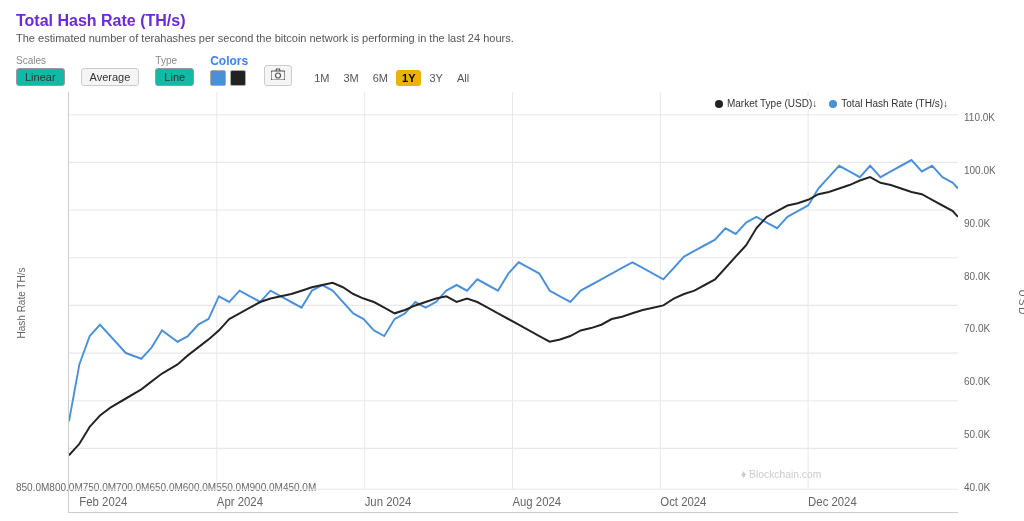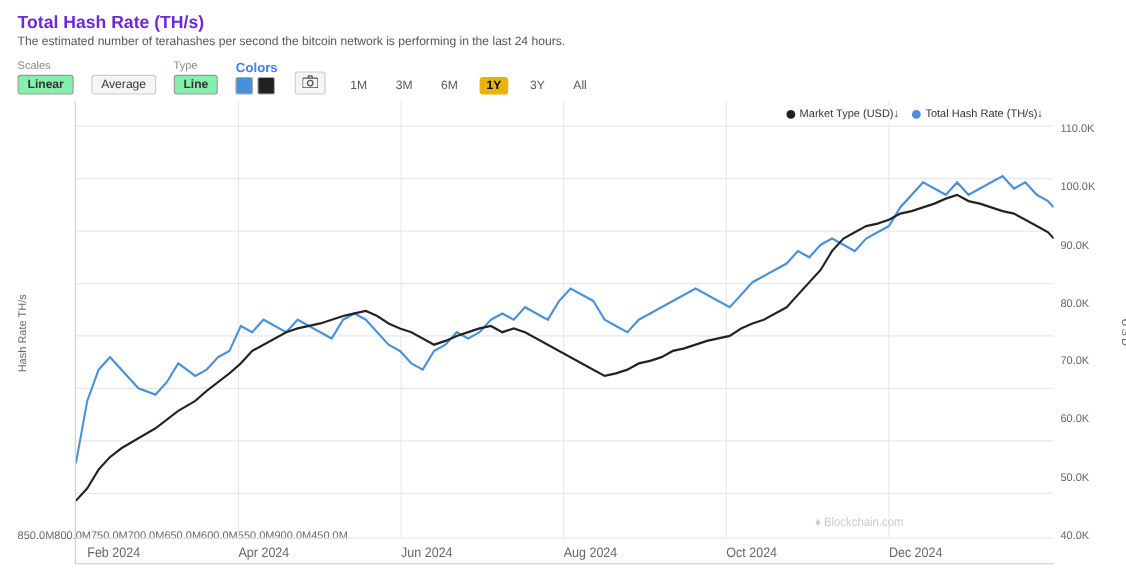--- a/index.html
+++ b/index.html
@@ -55,23 +55,23 @@
     .btn {
       border: 1px solid #ccc;
       background: #f5f5f5;
       padding: 2px 8px;
       font-size: 11px;
       cursor: pointer;
       border-radius: 3px;
       color: #333;
     }
     .btn.active {
-      background: #86efac;
+      background: #14b8a6;
       border-color: #999;
-      font-weight: bold;
+      font-weight: normal;
     }
     .color-swatch {
       width: 16px;
       height: 16px;
       border: 1px solid #aaa;
       border-radius: 2px;
       cursor: pointer;
     }
     .colors-label {
       font-size: 12px;
@@ -80,21 +80,21 @@
     }
     .camera-btn {
       border: 1px solid #ccc;
       background: #f5f5f5;
       padding: 2px 6px;
       cursor: pointer;
       border-radius: 3px;
     }
     .time-btns {
       display: flex;
-      gap: 14px;
+      gap: 2px;
       align-items: center;
     }
     .time-btn {
       border: none;
       background: none;
       padding: 2px 6px;
       font-size: 11px;
       cursor: pointer;
       color: #555;
       border-radius: 3px;

